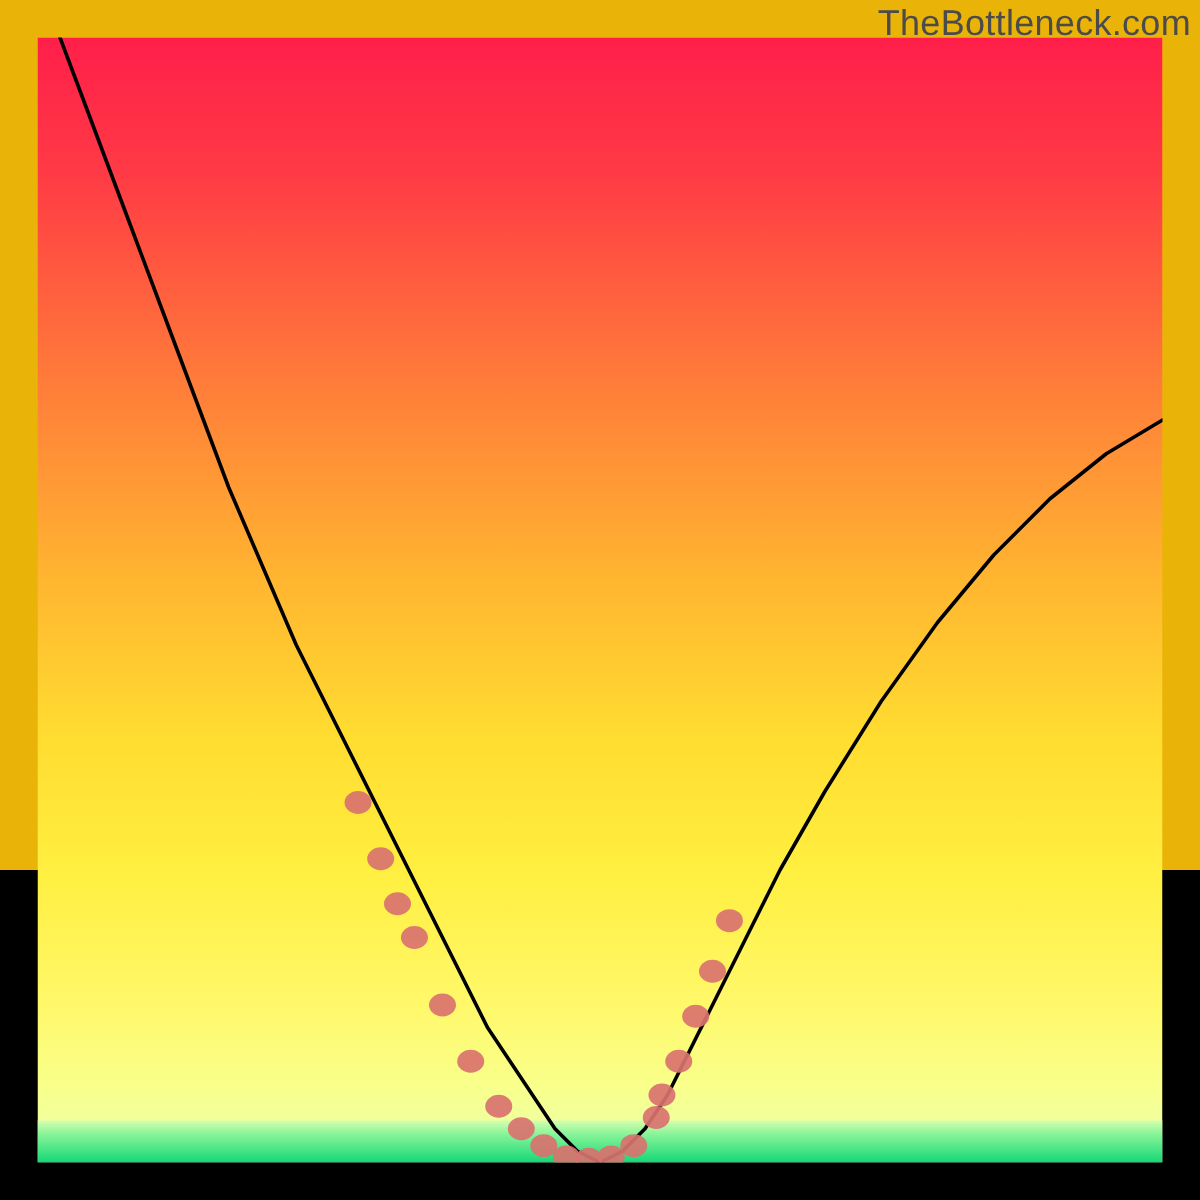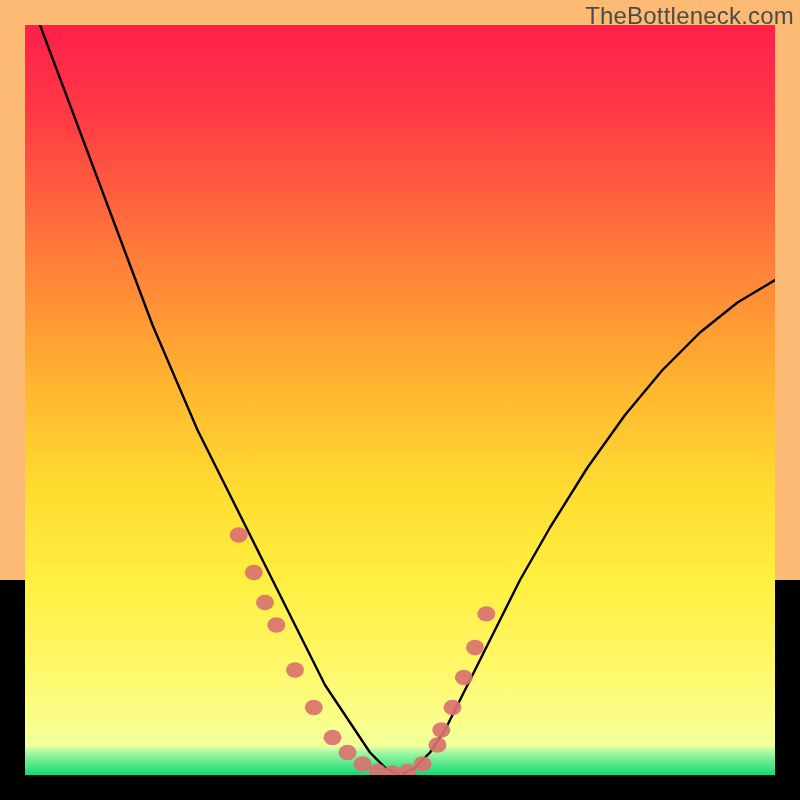--- a/index.html
+++ b/index.html
@@ -10,21 +10,21 @@
     overflow: hidden;
     background: #000;
     font-family: Arial, Helvetica, sans-serif;
   }
   .frame {
     position: absolute;
     top: 0;
     left: 0;
     width: 800px;
     height: 580px;
-    background: #fdba74;
+    background: #eab308;
   }
   .plot-area {
     position: absolute;
     top: 25px;
     left: 25px;
     width: 750px;
     height: 750px;
   }
   .watermark {
     position: absolute;

